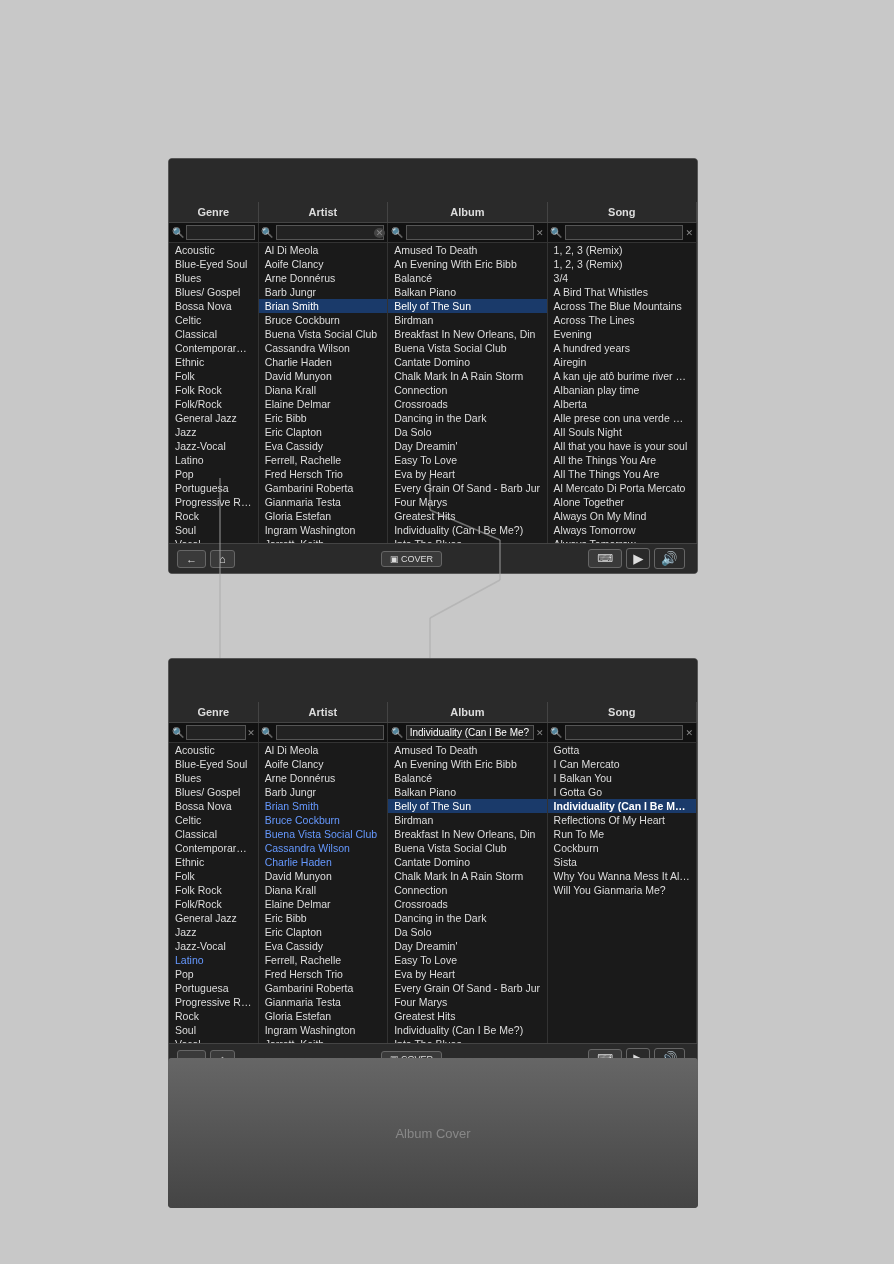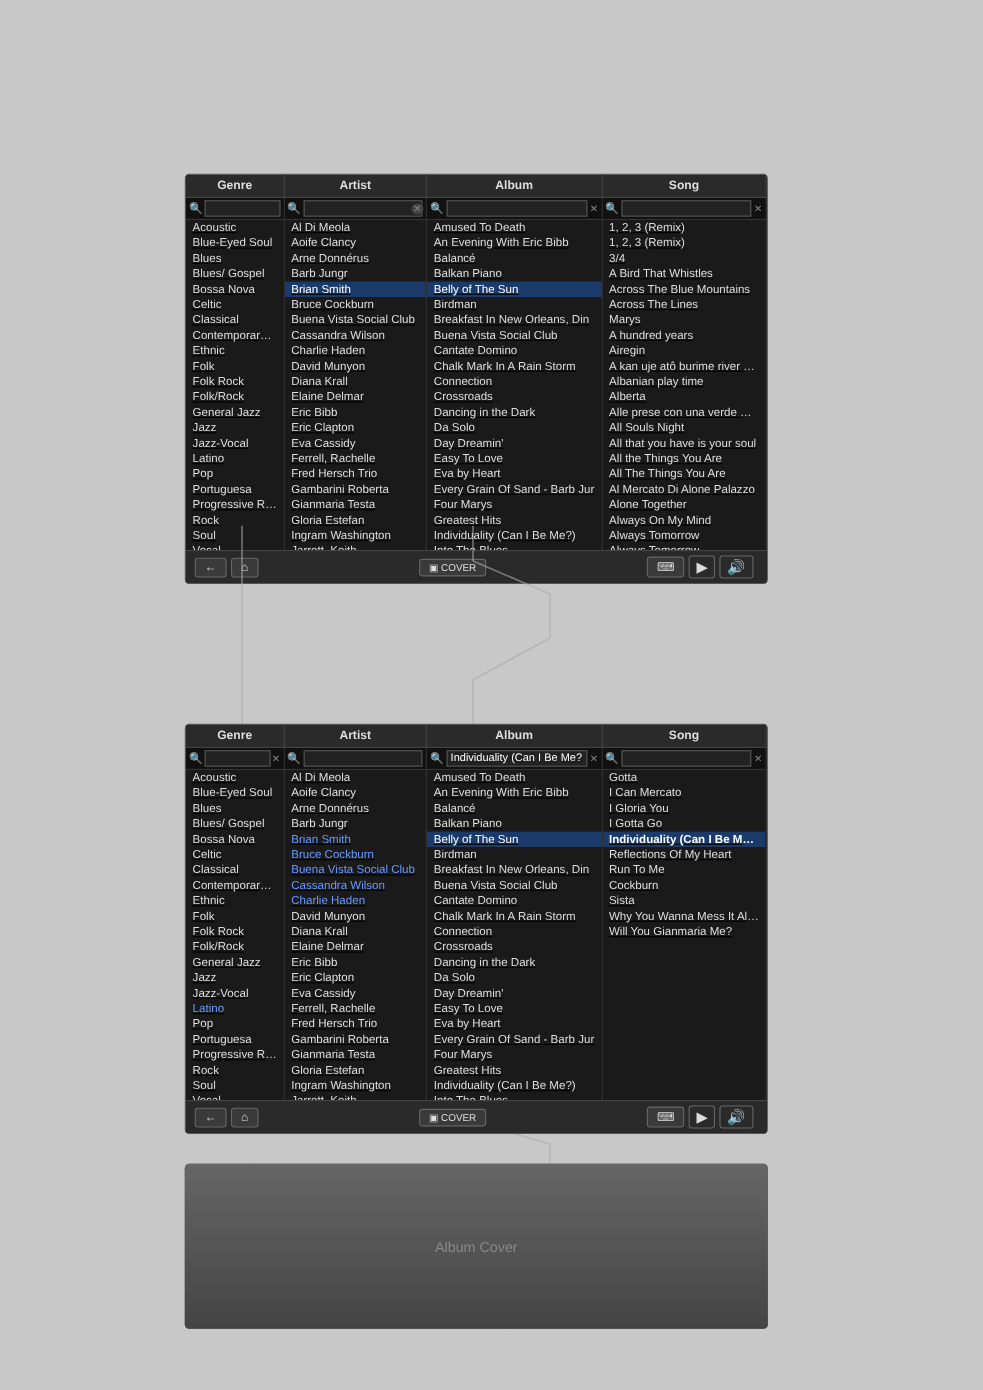--- a/index.html
+++ b/index.html
@@ -31,20 +31,21 @@
     }
 
     .col-header {
       color: #ddd;
       font-size: 11px;
       font-weight: bold;
       text-align: center;
       padding: 4px 2px;
       border-right: 1px solid #444;
       position: relative;
+      margin-top: 43px;
     }
 
     .col-genre { width: 90px; }
     .col-artist { width: 130px; }
     .col-album { width: 160px; }
     .col-song { width: 150px; }
 
     .search-row {
       display: flex;
       background: #111;
@@ -72,21 +73,20 @@
     .search-icon {
       color: #888;
       font-size: 10px;
       margin-right: 2px;
     }
 
     .content-row {
       display: flex;
       height: 300px;
       overflow: hidden;
-      text-decoration: underline;
     }
 
     .col-list {
       overflow-y: auto;
       border-right: 1px solid #333;
       scrollbar-width: thin;
       scrollbar-color: #555 #222;
     }
 
     .col-genre-list { width: 90px; }
@@ -279,32 +279,32 @@
         <div class="list-item">Into The Blues</div>
       </div>
 
     <div class="col-list col-song-list" id="song-list-1">
         <div class="list-item">1, 2, 3 (Remix)</div>
         <div class="list-item">1, 2, 3 (Remix)</div>
         <div class="list-item">3/4</div>
         <div class="list-item">A Bird That Whistles</div>
         <div class="list-item">Across The Blue Mountains</div>
         <div class="list-item">Across The Lines</div>
-        <div class="list-item">Marys</div>
+        <div class="list-item">Evening</div>
         <div class="list-item">A hundred years</div>
         <div class="list-item">Airegin</div>
         <div class="list-item">A kan uje atô burime river wat</div>
         <div class="list-item">Albanian play time</div>
         <div class="list-item">Alberta</div>
         <div class="list-item">Alle prese con una verde milor</div>
         <div class="list-item">All Souls Night</div>
         <div class="list-item">All that you have is your soul</div>
         <div class="list-item">All the Things You Are</div>
         <div class="list-item">All The Things You Are</div>
-        <div class="list-item">Al Mercato Di Alone Palazzo</div>
+        <div class="list-item">Al Mercato Di Porta Mercato</div>
         <div class="list-item">Alone Together</div>
         <div class="list-item">Always On My Mind</div>
         <div class="list-item">Always Tomorrow</div>
         <div class="list-item">Always Tomorrow</div>
       </div>
   </div>
 
   <div class="bottom-bar">
     <button class="bottom-btn">←</button>
     <button class="bottom-btn">⌂</button>
@@ -439,21 +439,21 @@
         <div class="list-item">Eva by Heart</div>
         <div class="list-item">Every Grain Of Sand - Barb Jur</div>
         <div class="list-item">Four Marys</div>
         <div class="list-item">Greatest Hits</div>
         <div class="list-item">Individuality (Can I Be Me?)</div>
         <div class="list-item">Into The Blues</div>
       </div>
     <div class="col-list col-song-list" id="song-list-2">
         <div class="list-item">Gotta</div>
         <div class="list-item">I Can Mercato</div>
-        <div class="list-item">I Gloria You</div>
+        <div class="list-item">I Balkan You</div>
         <div class="list-item">I Gotta Go</div>
         <div class="list-item bold-selected">Individuality (Can I Be Me?)</div>
         <div class="list-item">Reflections Of My Heart</div>
         <div class="list-item">Run To Me</div>
         <div class="list-item">Cockburn</div>
         <div class="list-item">Sista</div>
         <div class="list-item">Why You Wanna Mess It All Up</div>
         <div class="list-item">Will You Gianmaria Me?</div>
       </div>
   </div>

